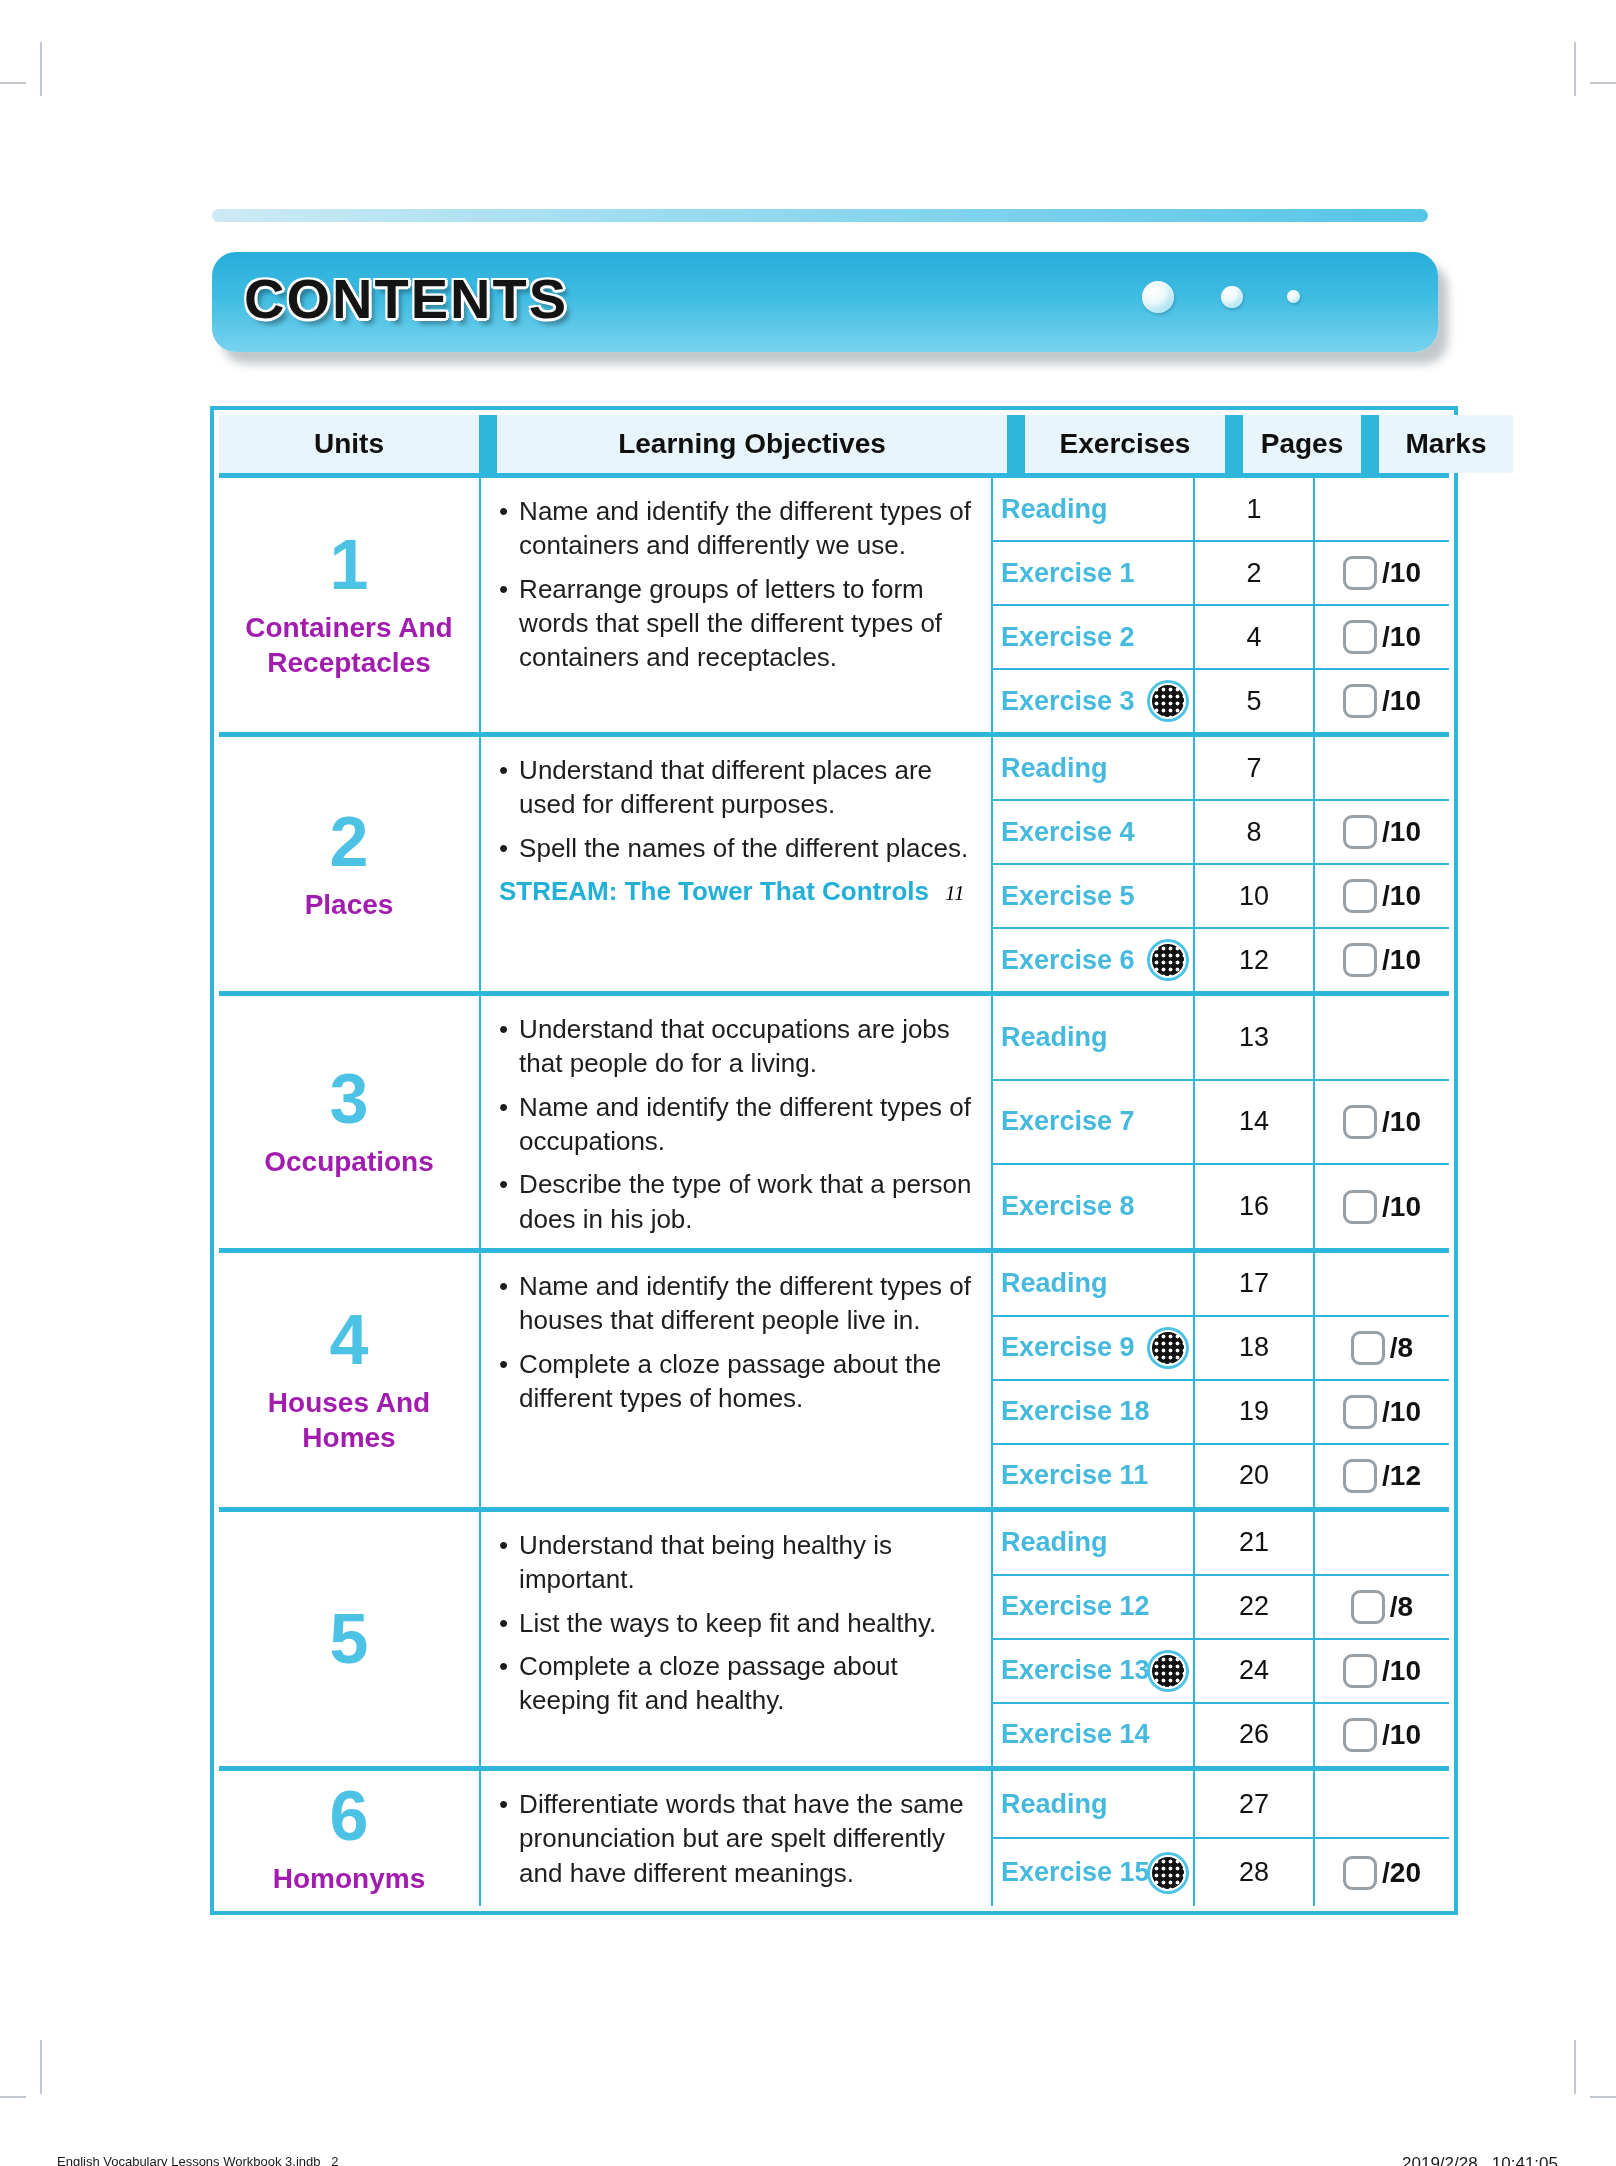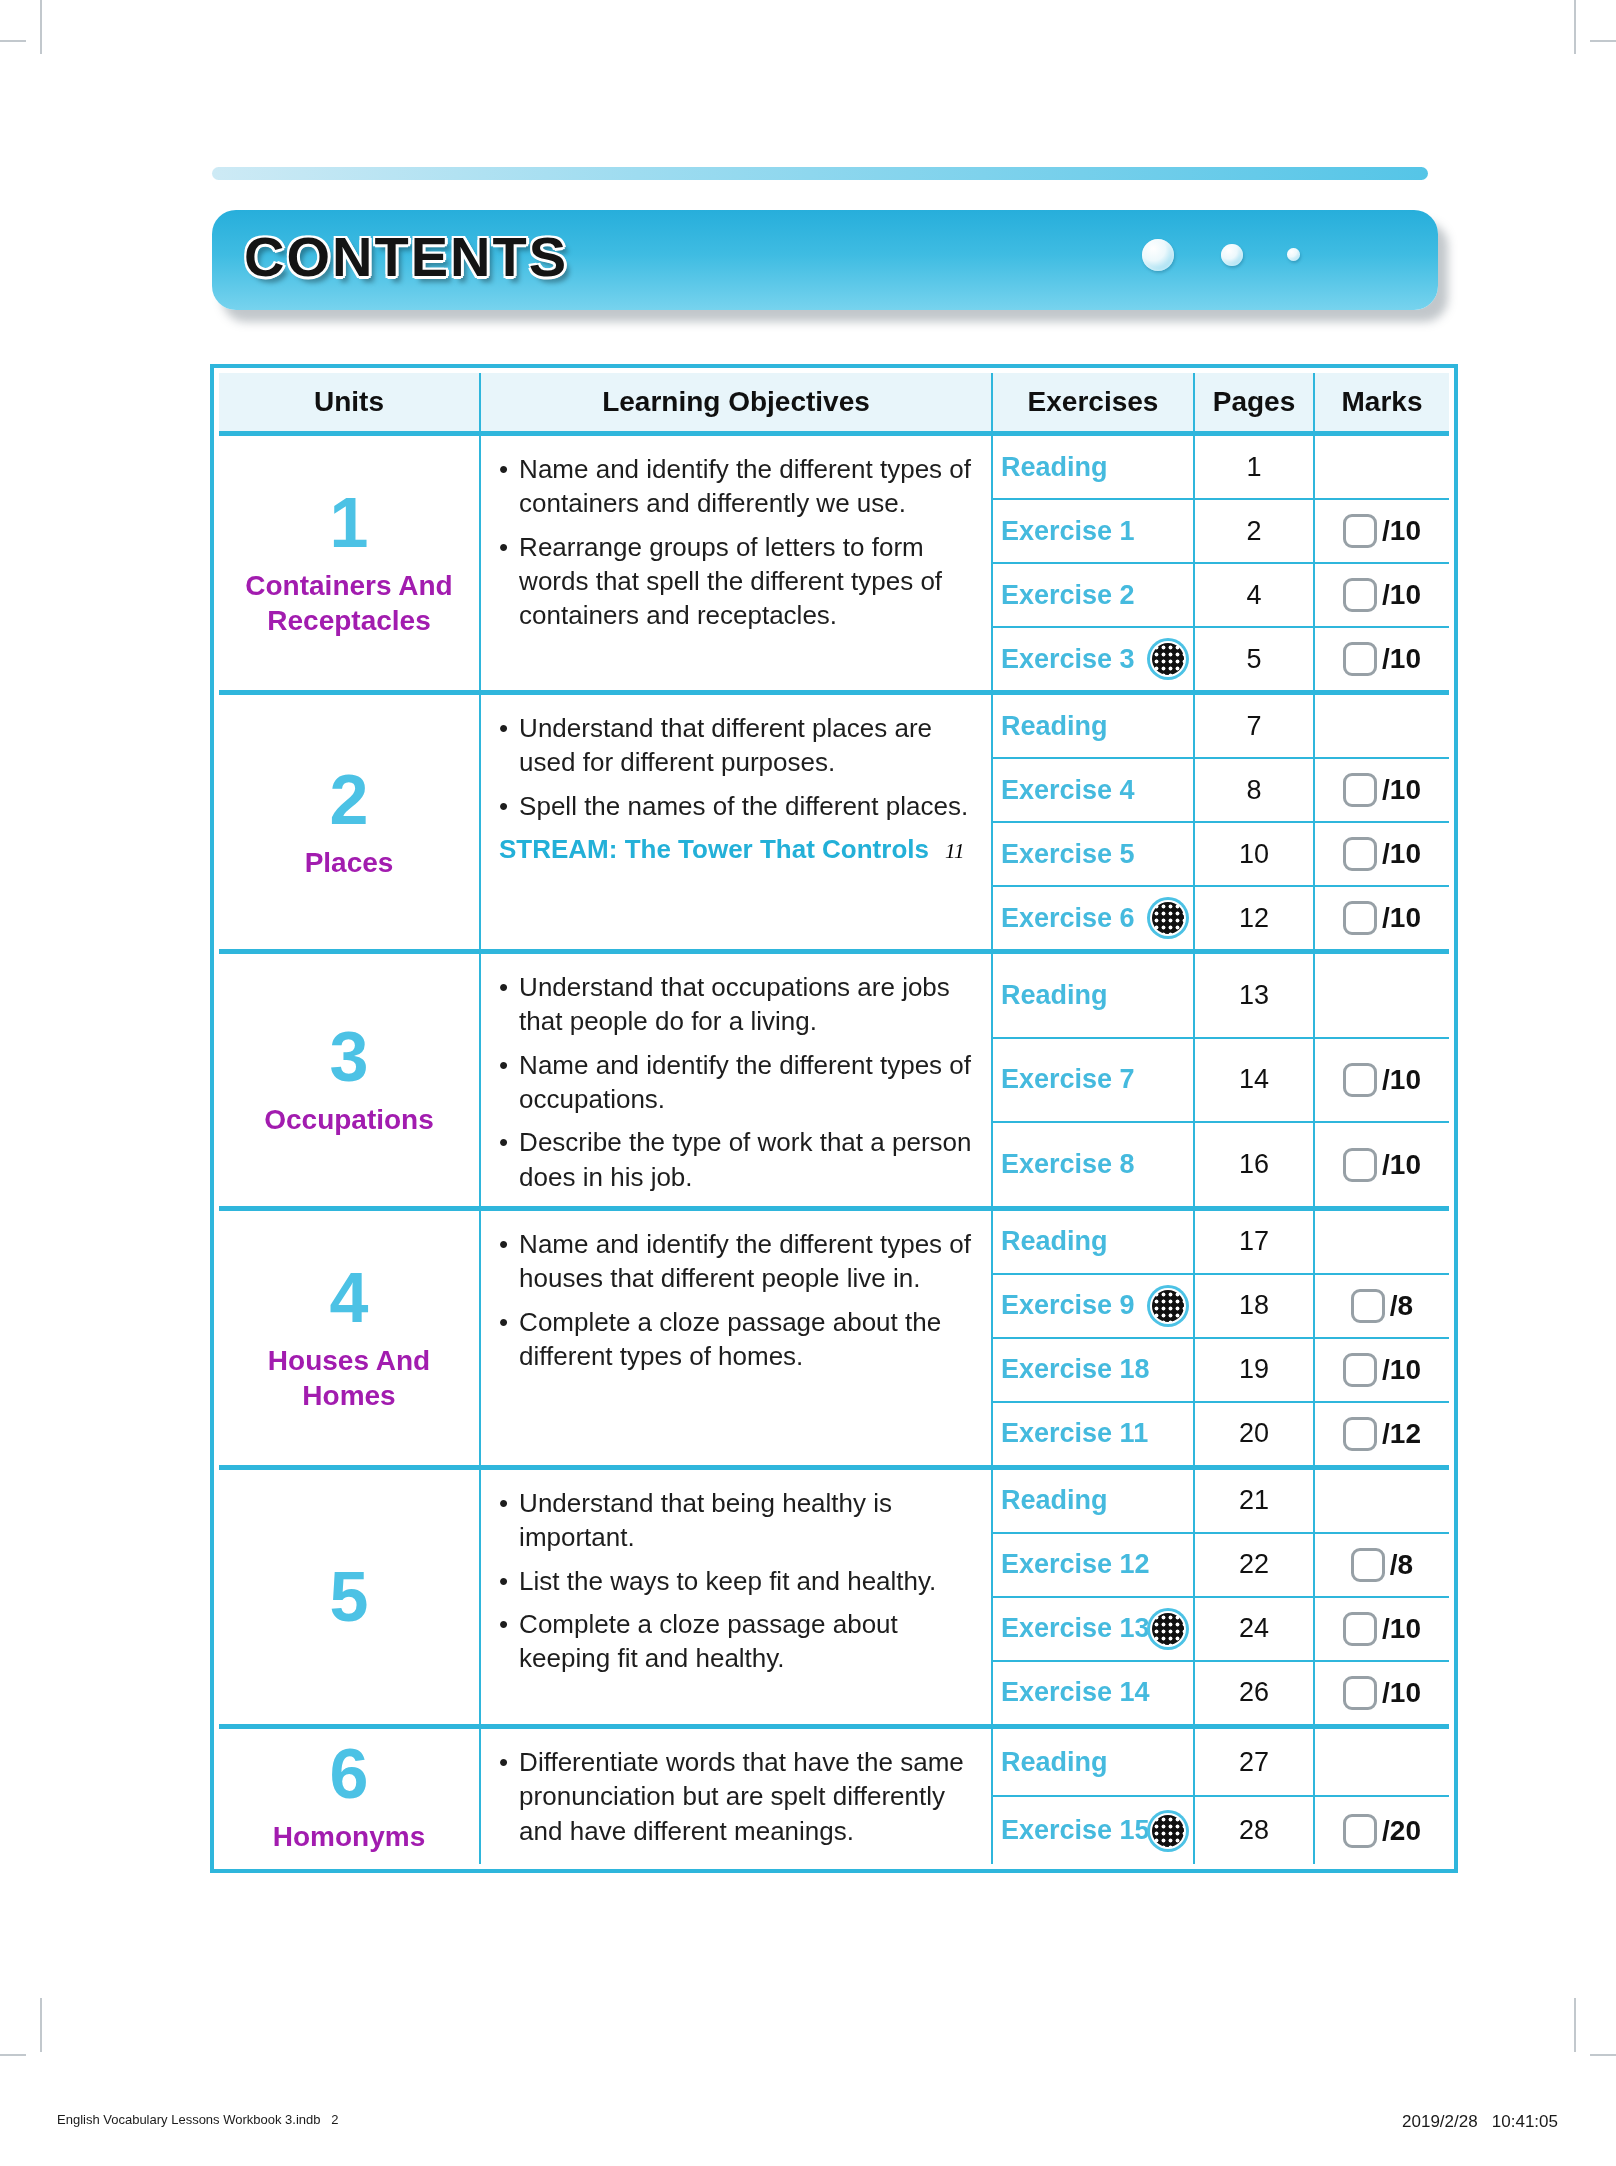--- a/index.html
+++ b/index.html
@@ -3,21 +3,21 @@
 <meta charset="utf-8">
 <style>
   :root{
     --a:#2fb6dc;           
     --a-light:#e8f5fa;     
     --ex:#45bade;          
     --unit:#4cc2e5;        
   }
   html,body{margin:0;padding:0;}
   body{width:1616px;height:2166px;background:#fff;font-family:"Liberation Sans",sans-serif;position:relative;overflow:hidden;}
-  .page{position:absolute;inset:0;background:#fff;}
+  .page{position:absolute;inset:0;background:#fff;margin-top:42px;}
 
   
   .crop{position:absolute;background:#c2c8cd;}
   .crop.v{width:2px;height:54px;}
   .crop.h{width:26px;height:2px;}
 
   
   .topbar{position:absolute;left:212px;top:167px;width:1216px;height:13px;border-radius:7px;
     background:linear-gradient(90deg,#cdeaf5 0%,#9edcf0 35%,#55c5e7 100%);}
 
@@ -31,21 +31,21 @@
     background:radial-gradient(circle at 35% 30%,#ffffff 0%,#ecf8fc 40%,#9adcf1 78%,#7fd2ec 100%);
     box-shadow:inset 0 0 4px rgba(255,255,255,.8),1px 2px 3px rgba(0,60,90,.25);}
   .decor.d1{left:930px;top:29px;width:32px;height:32px;}
   .decor.d2{left:1009px;top:34px;width:22px;height:22px;}
   .decor.d3{left:1075px;top:38px;width:13px;height:13px;}
 
   
   .toc{position:absolute;left:210px;top:364px;width:1248px;box-sizing:border-box;
     border:4px solid var(--a);padding:5px;background:#fff;}
   .toc-inner{display:flex;flex-direction:column;gap:5px;background:var(--a);}
-  .header-row{display:grid;grid-template-columns:260px 510px 200px 118px 134px;gap:2px;background:var(--a);}
+  .header-row{display:grid;grid-template-columns:260px 510px 200px 118px 134px;gap:18px;background:var(--a);}
   .header-cell{background:var(--a-light);height:58px;display:flex;align-items:center;justify-content:center;
     font-size:28px;font-weight:bold;color:#101010;}
   .unit-band{display:grid;grid-template-columns:260px 510px 456px;gap:2px;background:var(--a);}
   .cell{background:#fff;}
   .unit-cell{display:flex;flex-direction:column;align-items:center;justify-content:center;padding:10px 6px;}
   .unit-number{font-size:70px;font-weight:800;line-height:1;color:var(--unit);}
   .unit-title{margin-top:10px;font-size:28px;font-weight:bold;color:#a21caf;text-align:center;line-height:1.25;padding:0 8px;}
   .obj-cell{padding:16px 14px 12px 18px;display:flex;flex-direction:column;gap:9px;}
   .obj{display:flex;font-size:26px;color:#1d1d1d;line-height:1.32;}
   .obj-bullet{margin-right:11px;flex:0 0 auto;}

